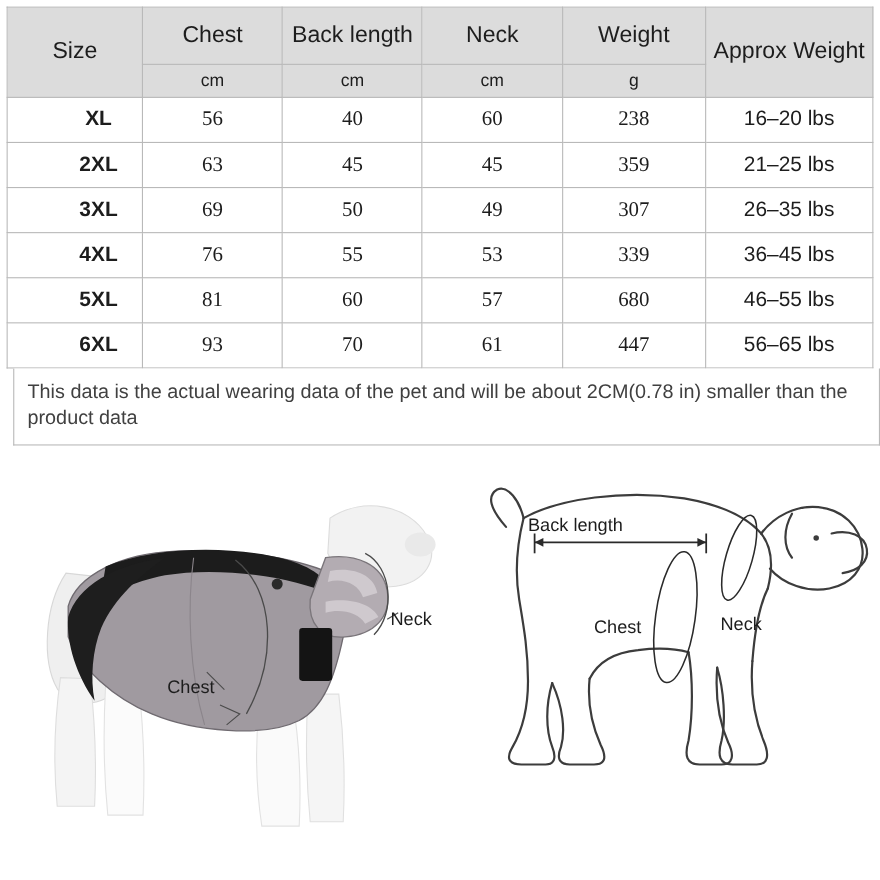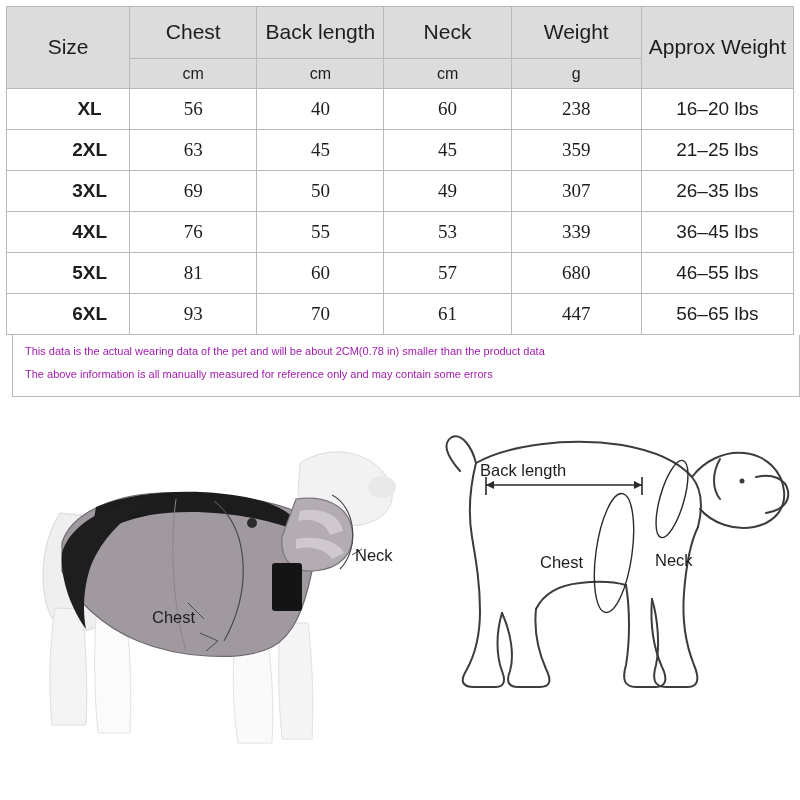--- a/index.html
+++ b/index.html
@@ -62,22 +62,22 @@
   .notes {
     border: 1px solid #b9b9b9;
     border-top: none;
     width: 788px;
     margin: 0 6px;
     padding: 10px 12px 12px 12px;
     background: #fff;
   }
   .notes p {
     margin: 0 0 9px 0;
-    font-size: 11px;
-    color: #a21caf;
+    font-size: 18px;
+    color: #404040;
     line-height: 1.25;
   }
   .notes p:last-child { margin-bottom: 2px; }
 
   
   .illus {
     position: relative;
     width: 800px;
     height: 352px;
     margin-top: 6px;
@@ -180,21 +180,20 @@
           <td class="c-num">70</td>
           <td class="c-num">61</td>
           <td class="c-num">447</td>
           <td class="c-approx">56–65 lbs</td>
         </tr>
       </tbody>
     </table>
 
     <div class="notes">
       <p>This data is the actual wearing data of the pet and will be about 2CM(0.78 in) smaller than the product data</p>
-      <p>The above information is all manually measured for reference only and may contain some errors</p>
     </div>
   </div>
 
   <div class="illus">
 
     <div class="panel-left">
       <svg width="400" height="352" viewBox="0 0 400 352">
 
         <g>
           <path d="M60 110 C 40 140, 38 190, 52 215 C 60 228, 80 232, 96 224 L 150 205 L 150 120 Z" fill="#efefef" stroke="#d8d8d8" stroke-width="1"></path>

